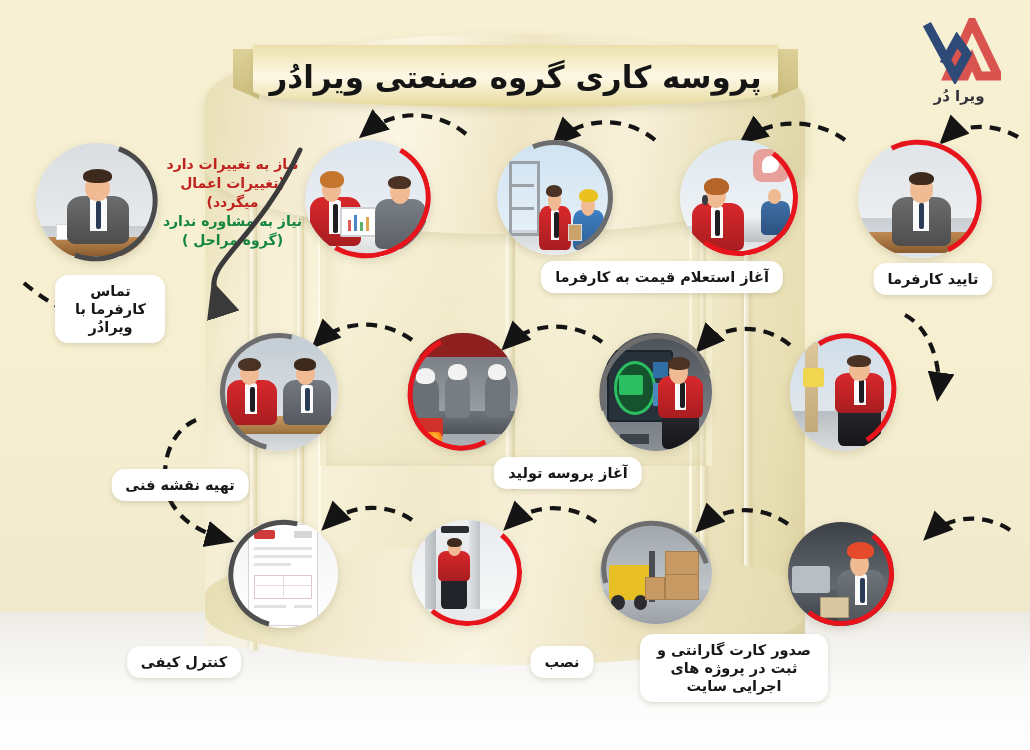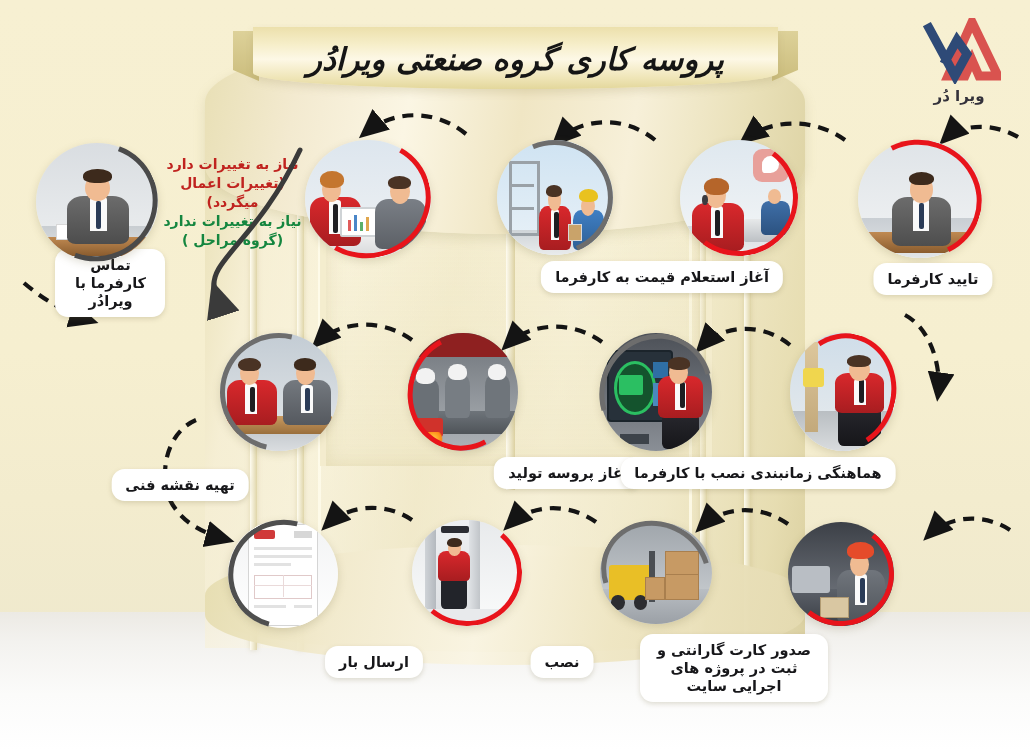--- a/index.html
+++ b/index.html
@@ -68,21 +68,21 @@
   }
   .base-slab{
     position:absolute;left:230px;top:556px;width:560px;height:96px;
     background:linear-gradient(170deg,rgba(244,238,214,.95),rgba(228,219,176,.9));
     border-radius:50% / 28%;
     opacity:.7;
   }
 
   
   .banner{
-    position:absolute;left:233px;top:27px;width:565px;height:74px;font-style:italic;
+    position:absolute;left:233px;top:45px;width:565px;height:74px;
   }
   .banner .ribbon{
     position:absolute;left:20px;top:0;width:525px;height:62px;
     border-radius:0 0 48% 48% / 0 0 26% 26%;
     background:linear-gradient(180deg,#ece0ac 0%,#f6eec9 28%,#fdf8e6 52%,#efe5b7 82%,#e3d79b 100%);
     box-shadow:0 4px 8px rgba(150,136,82,.2);
   }
   .banner .tail-l,.banner .tail-r{
     position:absolute;top:4px;width:26px;height:50px;
     background:linear-gradient(180deg,#ddd199,#cbbd7d);
@@ -193,21 +193,21 @@
       <path d="M12 10 L38 58 L50 36 L40 22 L29 42" fill="none" stroke="#2e4a77" stroke-width="9" stroke-linejoin="miter" stroke-linecap="square"></path>
     </svg>
     <div class="logo-text">ویرا دُر</div>
   </div>
 
   <div class="ann red" style="left:160px;top:155px;width:145px;">
     <div>نیاز به تغییرات دارد</div>
     <div>(تغییرات اعمال میگردد)</div>
   </div>
   <div class="ann green" style="left:160px;top:212px;width:145px;">
-    <div>نیاز به تغییرات ندارد</div>
+    <div>نیاز به مشاوره ندارد</div>
     <div>(گروه مراحل )</div>
   </div>
 
   <svg class="arrows">
     <defs>
       <marker id="ah" markerWidth="9" markerHeight="9" refX="5.4" refY="3.2" orient="auto">
         <path d="M0,0 L7,3.2 L0,6.4 Z" fill="#141414"></path>
       </marker>
       <marker id="ah2" markerWidth="10" markerHeight="10" refX="5.4" refY="3.4" orient="auto">
         <path d="M0,0 L7.4,3.4 L0,6.8 Z" fill="#3a3a3a"></path>
@@ -248,21 +248,21 @@
           <div class="torso" style="left:6%;bottom:0;width:88%;height:56%;background:linear-gradient(180deg,#6c6c6c,#4e4e4e);"></div>
           <div class="shirt" style="left:38%;bottom:18%;width:24%;height:36%;"></div>
           <div class="tie" style="left:47%;bottom:20%;height:30%;"></div>
           <div class="head" style="left:33%;bottom:50%;width:34%;height:30%;"></div>
           <div class="hair" style="left:31%;bottom:70%;width:38%;height:15%;background:#3d2a1c;"></div>
         </div>
       </div>
     </div>
     <div class="arc" style="width:124px;height:118px;border:5px solid transparent;border-right-color:#e8141b;border-top-color:#e8141b;transform:rotate(18deg);"></div>
   </div>
-  <div class="label" style="right:920px;top:249px;padding-left:15px;">تماس کارفرما با ویرادُر</div>
+  <div class="label" style="right:920px;top:275px;padding-left:15px;">تماس کارفرما با ویرادُر</div>
 
   <div class="node" style="left:680px;top:140px;width:118px;height:116px;">
     <div class="disc" style="width:118px;height:116px;">
       <div class="scene">
         <div class="room" style="background:linear-gradient(180deg,#dfe8ef,#f4f6f7);"></div>
         <div class="floorline" style="height:26%;background:linear-gradient(180deg,#d4d9dd,#eceeef);"></div>
         <div class="bubble" style="right:8%;top:8%;width:30%;height:28%;">
           <div style="position:absolute;left:26%;top:22%;width:48%;height:52%;border-radius:50% 50% 50% 20%;background:#fff;"></div>
         </div>
         <div class="person" style="left:8%;bottom:4%;width:48%;height:72%;">
@@ -447,58 +447,57 @@
           <div class="torso" style="left:4%;bottom:0;width:92%;height:58%;background:linear-gradient(180deg,#74797f,#55595f);"></div>
           <div class="shirt" style="left:38%;bottom:16%;width:22%;height:36%;"></div>
           <div class="tie" style="left:46%;bottom:18%;height:30%;background:#2a3b57;"></div>
           <div class="head" style="left:28%;bottom:52%;width:36%;height:30%;"></div>
           <div class="hair" style="left:25%;bottom:70%;width:42%;height:16%;background:#3d2a1c;"></div>
         </div>
       </div>
     </div>
     <div class="arc" style="width:118px;height:118px;border:5px solid transparent;border-left-color:#6d6d6d;border-top-color:#6d6d6d;transform:rotate(-32deg);"></div>
   </div>
-  <div class="label" style="right:272px;top:457px;">هماهنگی زمانبندی  نصب با کارفرما</div>
 
   <div class="node" style="left:788px;top:522px;width:106px;height:104px;">
     <div class="disc" style="width:106px;height:104px;">
       <div class="scene">
         <div class="dark-room" style="background:linear-gradient(180deg,#3c4047,#7d828a);"></div>
         <div style="position:absolute;left:0;right:0;bottom:0;height:36%;background:linear-gradient(180deg,#5c6169,#3a3e45);"></div>
         <div style="position:absolute;left:4%;bottom:32%;width:36%;height:26%;background:#b9bec4;border-radius:3px;"></div>
         <div class="person" style="right:2%;bottom:2%;width:56%;height:92%;">
           <div class="torso" style="left:8%;bottom:0;width:80%;height:56%;background:linear-gradient(180deg,#70757c,#4f545a);"></div>
           <div class="shirt" style="left:38%;bottom:20%;width:20%;height:32%;"></div>
           <div class="tie" style="left:46%;bottom:22%;height:26%;background:#2a3b57;"></div>
           <div class="head" style="left:30%;bottom:50%;width:32%;height:24%;"></div>
           <div class="helmet" style="left:24%;bottom:68%;width:46%;height:18%;background:#e54b2a;"></div>
         </div>
         <div style="position:absolute;left:30%;bottom:8%;width:26%;height:18%;background:#d9c7a2;border:1px solid #b09a72;"></div>
       </div>
     </div>
     <div class="arc" style="width:106px;height:104px;border:5px solid transparent;border-right-color:#e8141b;border-bottom-color:#e8141b;transform:rotate(-6deg);"></div>
   </div>
+  <div class="label" style="right:846px;top:646px;">کنترل کیفی</div>
 
   <div class="node" style="left:600px;top:522px;width:112px;height:102px;">
     <div class="disc" style="width:112px;height:102px;">
       <div class="scene">
         <div class="ind" style="background:linear-gradient(180deg,#9fa5ab,#d3d7da);"></div>
         <div style="position:absolute;left:0;right:0;bottom:0;height:34%;background:linear-gradient(180deg,#b9bec3,#9ba0a6);"></div>
         <div class="forklift" style="left:8%;bottom:24%;width:38%;height:34%;"></div>
         <div style="position:absolute;left:10%;bottom:14%;width:12%;height:14%;border-radius:50%;background:#2c2c30;"></div>
         <div style="position:absolute;left:30%;bottom:14%;width:12%;height:14%;border-radius:50%;background:#2c2c30;"></div>
         <div style="position:absolute;left:44%;bottom:22%;width:5%;height:50%;background:#4a4e53;"></div>
         <div class="box" style="right:12%;bottom:24%;width:28%;height:24%;"></div>
         <div class="box" style="right:12%;bottom:48%;width:28%;height:22%;"></div>
         <div class="box" style="right:42%;bottom:24%;width:16%;height:20%;"></div>
       </div>
     </div>
     <div class="arc" style="width:112px;height:102px;border:5px solid transparent;border-left-color:#6d6d6d;border-top-color:#6d6d6d;transform:rotate(30deg);"></div>
   </div>
-  <div class="label" style="right:656px;top:646px;">ارسال بار</div>
 
   <div class="node" style="left:412px;top:520px;width:110px;height:106px;">
     <div class="disc" style="width:110px;height:106px;">
       <div class="scene">
         <div class="room" style="background:linear-gradient(180deg,#e8eaec,#fafbfb);"></div>
         <div style="position:absolute;left:12%;top:0;width:10%;height:100%;background:linear-gradient(90deg,#cfd3d7,#b4b9be);"></div>
         <div style="position:absolute;left:52%;top:0;width:10%;height:100%;background:linear-gradient(90deg,#dfe2e5,#c1c5c9);"></div>
         <div style="position:absolute;left:22%;top:0;width:30%;height:100%;background:linear-gradient(180deg,#eef0f2,#dcdfe2);"></div>
         <div style="position:absolute;left:0;right:0;bottom:0;height:16%;background:#e8eaec;"></div>
         <div class="person" style="left:22%;bottom:16%;width:34%;height:70%;">

